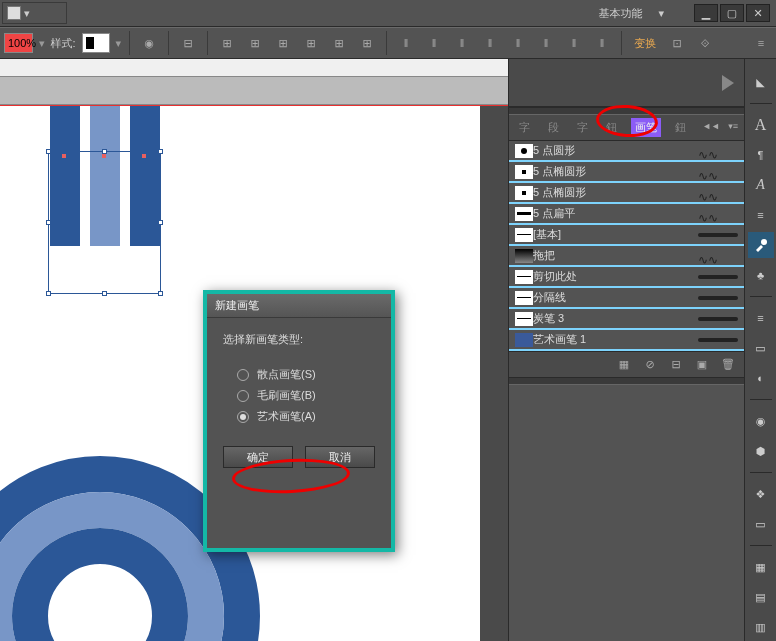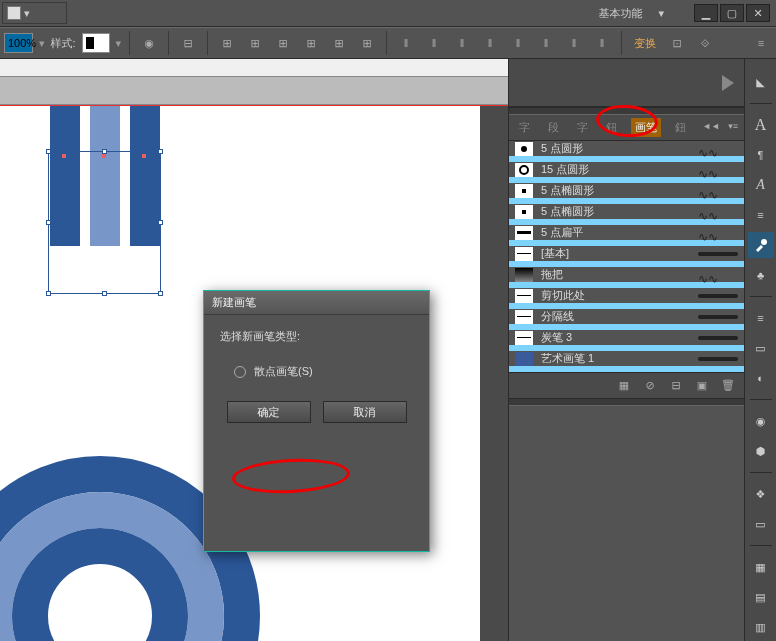--- a/index.html
+++ b/index.html
@@ -5,21 +5,21 @@
 *{margin:0;padding:0;box-sizing:border-box;font-family:"Microsoft YaHei",sans-serif;font-size:11px}
 body{background:#535353;width:776px;height:641px;overflow:hidden;position:relative}
 .topbar{height:27px;background:#535353;display:flex;align-items:center;border-bottom:1px solid #2a2a2a}
 .topbar-left{width:65px;height:22px;margin-left:2px;background:#535353;border:1px solid #3a3a3a;display:flex;align-items:center;padding:0 4px;color:#ccc}
 .topbar-left .sq{width:14px;height:14px;background:#ddd;border:1px solid #777;margin-right:3px}
 .spacer{flex:1}
 .workspace-label{color:#ccc;margin-right:8px;padding:2px 8px}
 .win-controls{display:flex;gap:2px;margin-right:6px}
 .win-btn{width:24px;height:18px;background:#3a3a3a;border:1px solid #222;display:flex;align-items:center;justify-content:center;color:#ccc}
 .toolbar2{height:32px;background:#535353;display:flex;align-items:center;border-top:1px solid #6a6a6a;border-bottom:1px solid #2a2a2a;padding:0 4px;gap:6px;color:#ccc}
-.zoom-input{width:29px;height:20px;background:#0369a1;color:#000;padding:0 3px;display:flex;align-items:center;border:1px solid #888}
+.zoom-input{width:29px;height:20px;background:#ef4444;color:#000;padding:0 3px;display:flex;align-items:center;border:1px solid #888}
 .style-label{color:#ccc}
 .style-swatch{width:28px;height:20px;background:#fff;border:1px solid #888;position:relative}
 .style-swatch::after{content:"";position:absolute;top:3px;bottom:3px;left:3px;width:8px;background:#000}
 .tb-sep{width:1px;height:24px;background:#3a3a3a;margin:0 2px}
 .tb-icon{width:22px;height:22px;display:flex;align-items:center;justify-content:center;color:#aaa;border:1px solid transparent}
 .transform-label{color:#e8a850;padding:0 4px}
 .canvas-area{position:absolute;left:0;top:59px;right:268px;bottom:0;background:#4a4a4a}
 .ruler-h{position:absolute;left:0;top:0;right:0;height:18px;background:#f0f0f0;border-bottom:1px solid #888}
 .ruler-tab{position:absolute;left:0;top:18px;right:0;height:28px;background:#bbb;border-bottom:1px solid #888}
 .guide-line{position:absolute;left:0;right:0;top:46px;height:1px;background:#e83030}
@@ -34,42 +34,42 @@
 .sh-tl{left:-3px;top:-3px}.sh-tr{right:-3px;top:-3px}.sh-bl{left:-3px;bottom:-3px}.sh-br{right:-3px;bottom:-3px}
 .sh-tm{left:50%;top:-3px;margin-left:-3px}.sh-bm{left:50%;bottom:-3px;margin-left:-3px}
 .sh-ml{left:-3px;top:50%;margin-top:-3px}.sh-mr{right:-3px;top:50%;margin-top:-3px}
 .anchor{position:absolute;width:4px;height:4px;background:#e86060}
 .a1{left:12px;top:48px}.a2{left:52px;top:48px}.a3{left:92px;top:48px}
 .rings{position:absolute;left:-60px;top:350px;width:320px;height:320px}
 .ring{position:absolute;border-radius:50%;border-style:solid}
 .r1{left:0;top:0;width:320px;height:320px;border-width:36px;border-color:#2b5797}
 .r2{left:36px;top:36px;width:248px;height:248px;border-width:36px;border-color:#7896c7}
 .r3{left:72px;top:72px;width:176px;height:176px;border-width:36px;border-color:#2b5797}
-.dialog{position:absolute;left:203px;top:290px;width:227px;height:262px;background:#535353;border:1px solid #14b8a6;box-shadow:3px 3px 12px rgba(0,0,0,0.5)}
+.dialog{position:absolute;left:203px;top:290px;width:192px;height:262px;background:#535353;border:4px solid #14b8a6;box-shadow:3px 3px 12px rgba(0,0,0,0.5)}
 .dlg-title{height:24px;background:linear-gradient(#6a6a6a,#555);color:#eee;padding:4px 8px;border-bottom:1px solid #3a3a3a}
 .dlg-body{padding:14px 16px;color:#ddd}
 .dlg-heading{margin-bottom:20px}
 .radio-row{display:flex;align-items:center;gap:8px;margin:6px 0 6px 14px}
 .radio{width:12px;height:12px;border:1px solid #aaa;border-radius:50%;display:inline-block;position:relative}
 .radio.checked::after{content:"";position:absolute;left:2px;top:2px;width:6px;height:6px;background:#ddd;border-radius:50%}
 .dlg-buttons{display:flex;gap:12px;margin-top:22px;justify-content:center}
 .dlg-btn{width:84px;height:22px;background:linear-gradient(#666,#4a4a4a);border:1px solid #2a2a2a;color:#eee;display:flex;align-items:center;justify-content:center}
 .annot{position:absolute;border:3px solid #e00;border-radius:50%;pointer-events:none}
 .annot1{left:232px;top:459px;width:118px;height:34px;transform:rotate(-3deg)}
 .annot2{left:596px;top:105px;width:62px;height:32px;transform:rotate(4deg)}
 .right-panels{position:absolute;right:32px;top:59px;width:236px;bottom:0;background:#535353;border-left:1px solid #2a2a2a}
 .panel-play{height:48px;background:#4a4a4a;border-bottom:1px solid #2a2a2a;display:flex;align-items:center;justify-content:flex-end;padding-right:10px}
 .play-tri{width:0;height:0;border-left:12px solid #888;border-top:8px solid transparent;border-bottom:8px solid transparent}
 .panel-tabs{height:26px;background:#4a4a4a;display:flex;align-items:center;padding:0 6px;gap:10px;color:#888;border-bottom:1px solid #2a2a2a;position:relative}
 .panel-tab{padding:2px 4px;color:#888}
-.panel-tab.active{color:#eee;background:#a16207}
+.panel-tab.active{color:#eee;background:#8b5cf6}
 .tab-collapse{position:absolute;right:24px;top:6px;color:#aaa;font-size:9px}
 .tab-menu{position:absolute;right:6px;top:6px;color:#aaa;font-size:9px}
 .brush-list{background:#535353}
-.brush-row{height:21px;display:flex;align-items:center;padding:0 6px;gap:8px;color:#ddd;border-bottom:6px solid #7dd3fc}
+.brush-row{height:21px;display:flex;align-items:center;padding:0 6px;color:#ddd;border-bottom:2px solid #7dd3fc}
 .brush-thumb{width:18px;height:14px;background:#fff;display:flex;align-items:center;justify-content:center;flex-shrink:0}
 .dot{width:6px;height:6px;background:#000;border-radius:50%}
 .ring-dot{width:10px;height:10px;border:2px solid #000;border-radius:50%}
 .sq-dot{width:4px;height:4px;background:#000}
 .flat{width:14px;height:3px;background:#000}
 .line-th{width:14px;height:1px;background:#000}
 .grad-th{width:18px;height:14px;background:linear-gradient(#000,#888)}
 .art-th{width:18px;height:14px;background:#3a5a9a}
 .brush-stroke{margin-left:auto;width:40px;height:4px;background:#222;border-radius:2px}
 .wave{background:none;position:relative}
@@ -167,20 +167,28 @@
 </div>
 
 <div class="dialog">
   <div class="dlg-title">新建画笔</div>
   <div class="dlg-body">
     <div class="dlg-heading">选择新画笔类型:</div>
     <div class="radio-row">
         <span class="radio"></span>
         <span>散点画笔(S)</span>
       </div>
+    <div class="radio-row">
+        <span class="radio"></span>
+        <span>毛刷画笔(B)</span>
+      </div>
+    <div class="radio-row">
+        <span class="radio checked"></span>
+        <span>艺术画笔(A)</span>
+      </div>
     <div class="dlg-buttons">
       <div class="dlg-btn">确定</div>
       <div class="dlg-btn">取消</div>
     </div>
   </div>
 </div>
 
 <div class="right-panels">
   <div class="panel-play">
     <div class="play-tri"></div>
@@ -199,27 +207,20 @@
   <div class="brush-list">
     <div class="brush-row">
         <div class="brush-thumb">
           <div class="dot"></div>
         </div>
         <span>5 点圆形</span>
         <div class="brush-stroke wave"></div>
       </div>
     <div class="brush-row">
         <div class="brush-thumb">
-          <div class="ring-dot"></div>
-        </div>
-        <span>15 点圆形</span>
-        <div class="brush-stroke wave"></div>
-      </div>
-    <div class="brush-row">
-        <div class="brush-thumb">
           <div class="sq-dot"></div>
         </div>
         <span>5 点椭圆形</span>
         <div class="brush-stroke wave"></div>
       </div>
     <div class="brush-row">
         <div class="brush-thumb">
           <div class="sq-dot"></div>
         </div>
         <span>5 点椭圆形</span>

